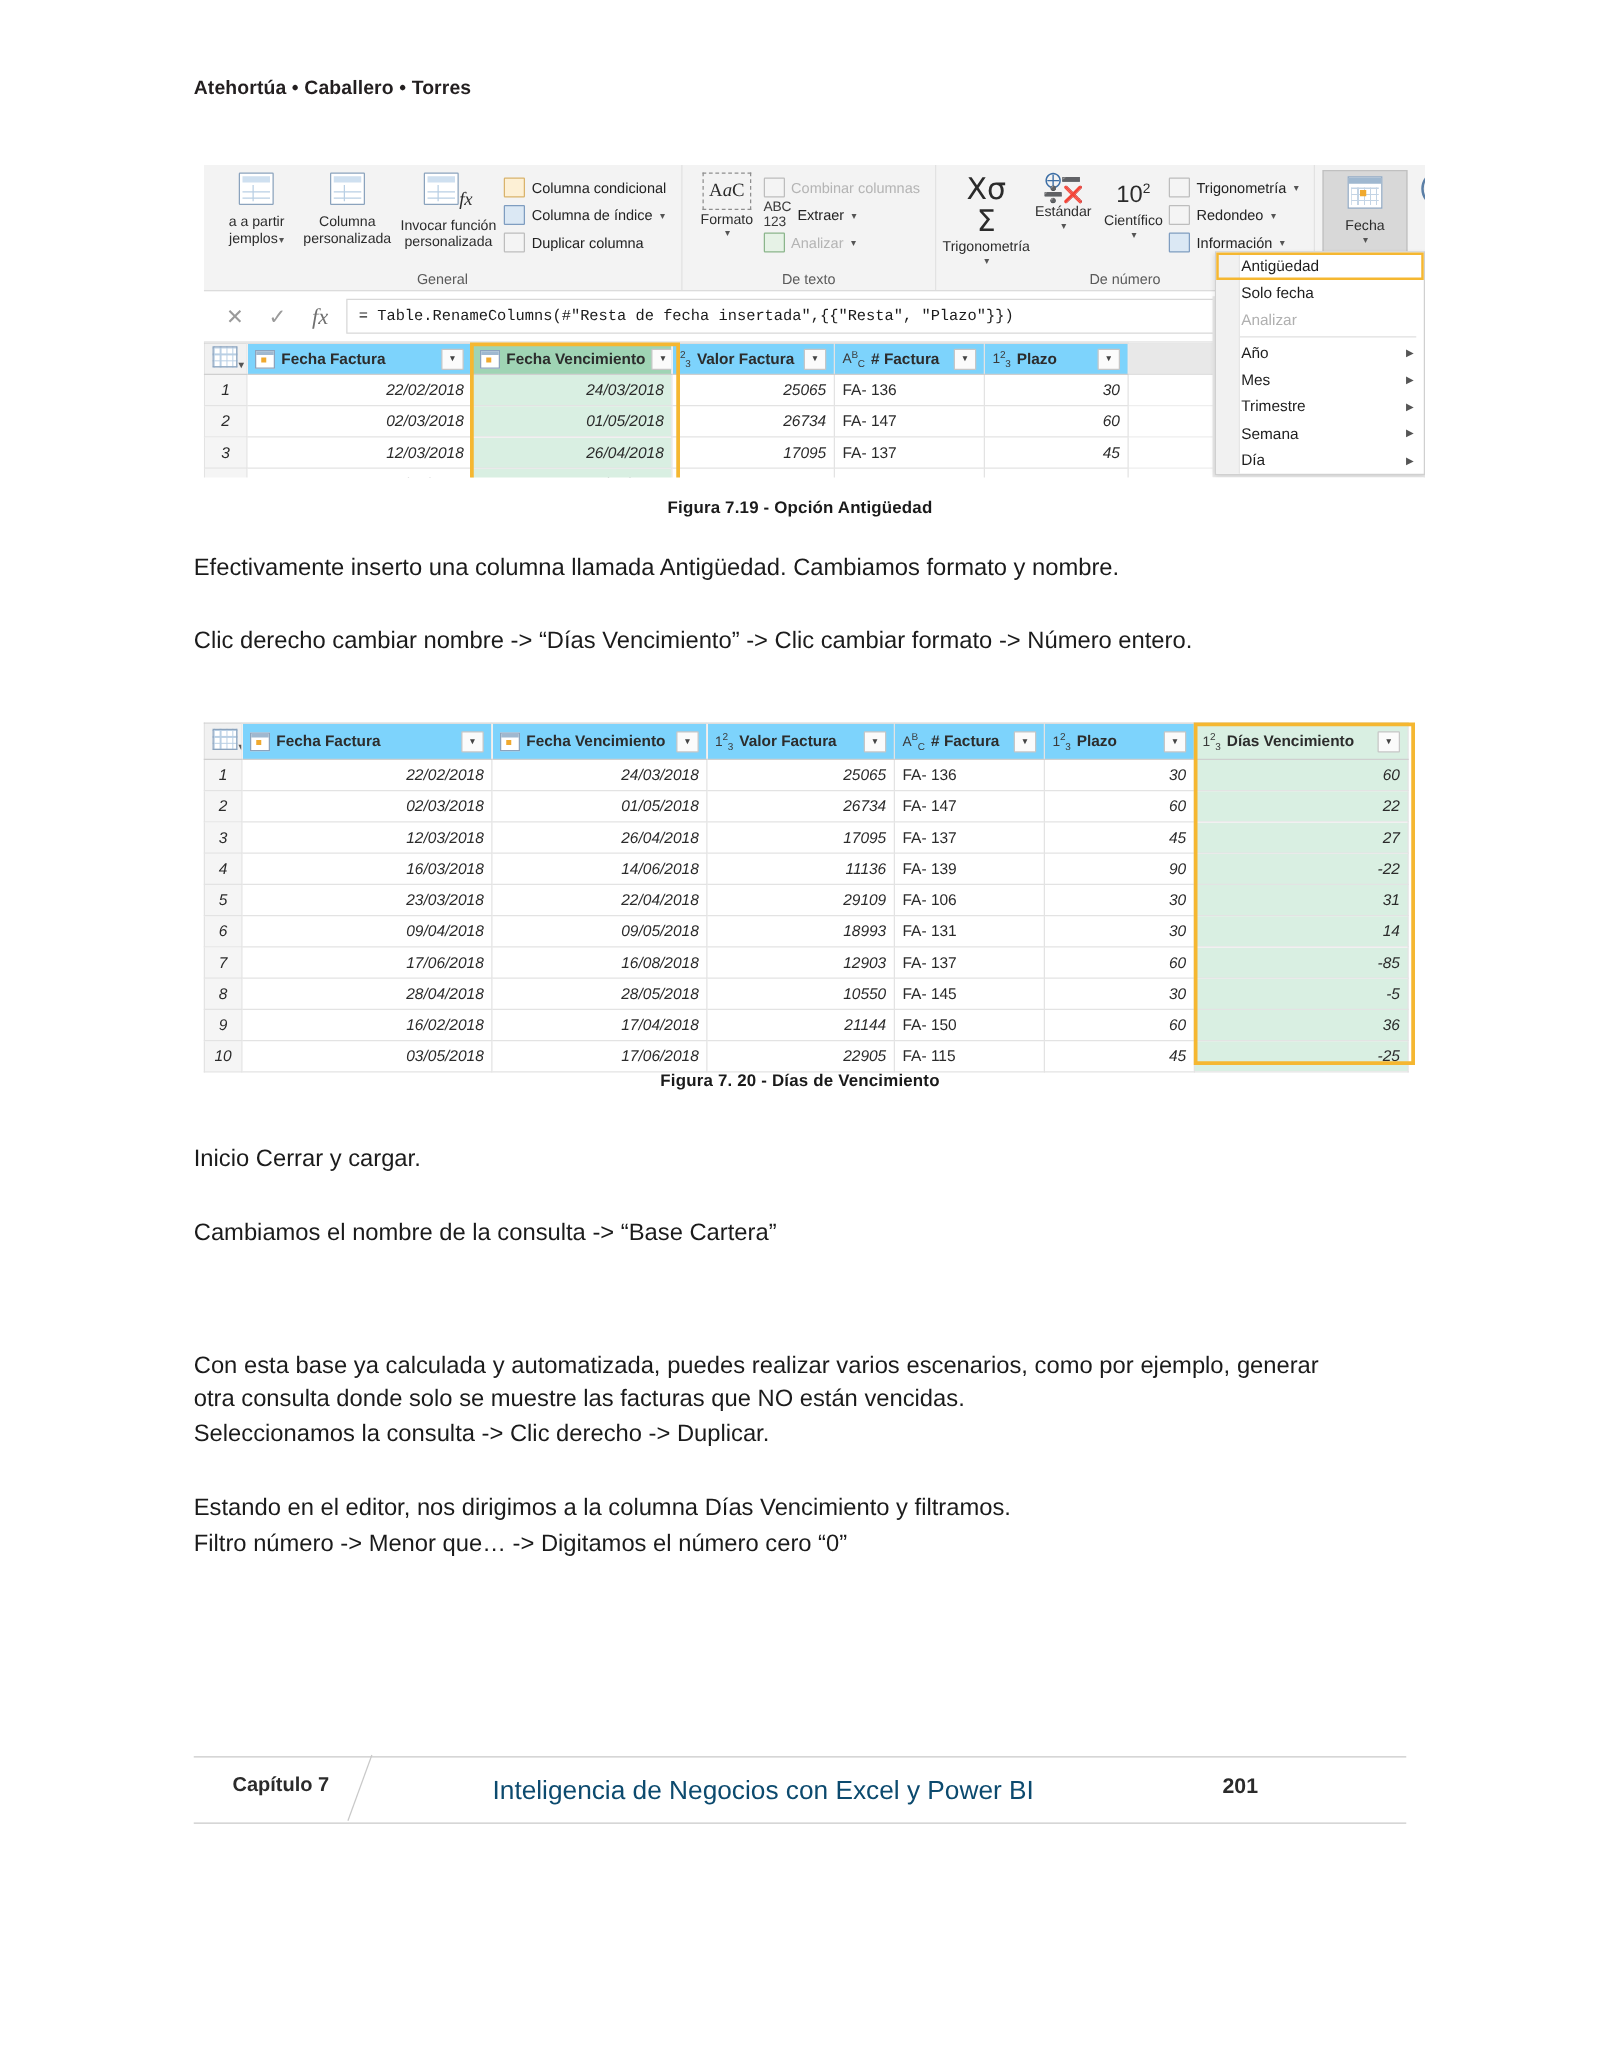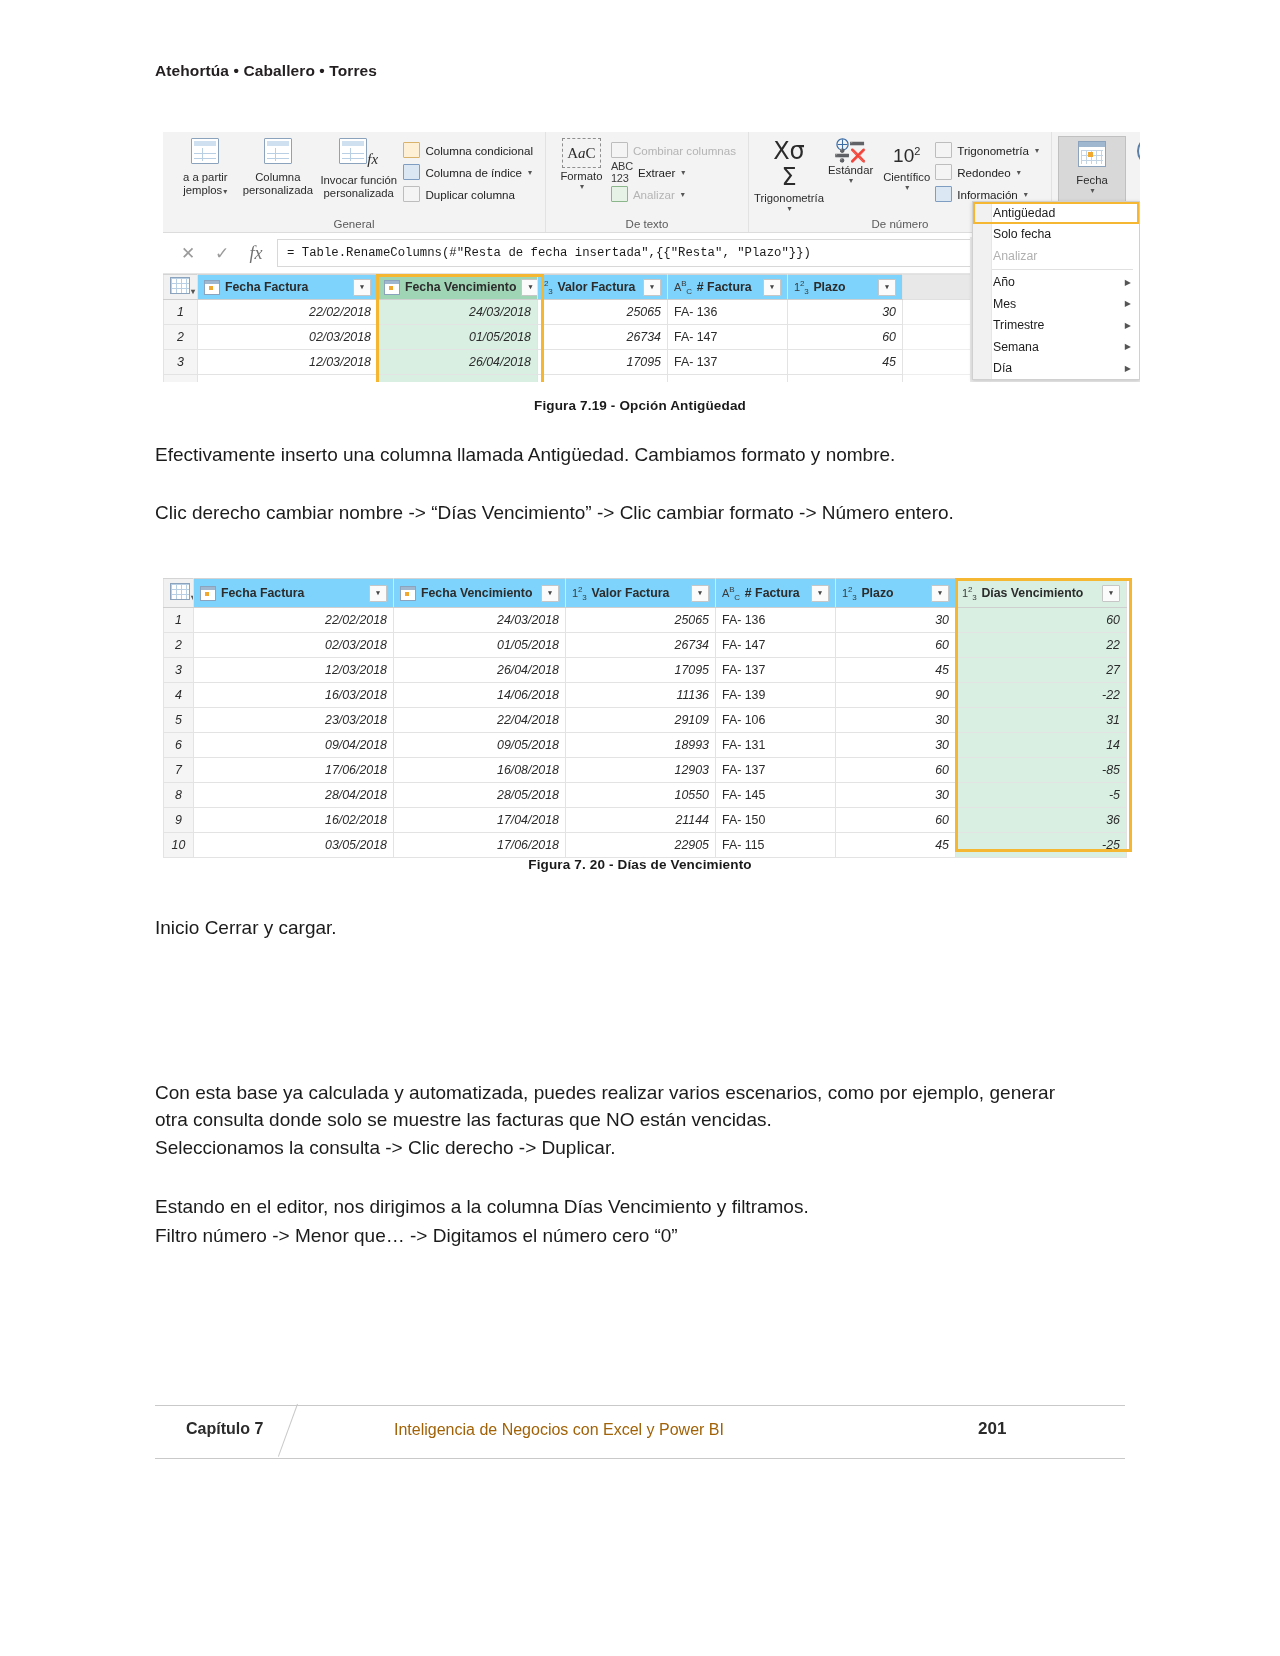--- a/index.html
+++ b/index.html
@@ -189,21 +189,21 @@
   .p.just{text-align:justify;width:900px;}
 
   
   .fig2{position:absolute;left:163px;top:578px;width:963px;}
 
   
   .footline{position:absolute;left:155px;top:1405px;width:970px;height:1px;background:#c9c9c9;}
   .footline2{position:absolute;left:155px;top:1458px;width:970px;height:1px;background:#c9c9c9;}
   .foot-chap{position:absolute;left:186px;top:1420px;font-size:16px;font-weight:700;color:#2b2b2b;}
   .foot-slash{position:absolute;left:297px;top:1404px;width:1px;height:56px;background:#c9c9c9;transform:rotate(20deg);transform-origin:top center;}
-  .foot-title{position:absolute;left:394px;top:1421px;font-size:16px;color:#a16207;}
+  .foot-title{position:absolute;left:394px;top:1421px;font-size:21px;color:#0c4a6e;}
   .foot-page{position:absolute;left:978px;top:1419px;font-size:17px;font-weight:700;color:#2b2b2b;}
 </style>
 </head>
 <body>
 
 <div class="page">
 
   <div class="runhead">Atehortúa • Caballero • Torres</div>
 
   <div class="fig1">
@@ -644,20 +644,21 @@
           </tr>
         </tbody>
       </table>
       <div class="hl-col" style="left:792px;top:0;width:171px;height:268px;"></div>
     </div>
   </div>
 
   <div class="cap" style="top:857px;">Figura 7. 20 - Días de Vencimiento</div>
 
   <div class="p" style="top:915px;">Inicio Cerrar y cargar.</div>
+  <div class="p" style="top:974px;">Cambiamos el nombre de la consulta -&gt; “Base Cartera”</div>
   <div class="p just" style="top:1080px;">Con esta base ya calculada y automatizada, puedes realizar varios escenarios, como por ejemplo, generar otra consulta donde solo se muestre las facturas que NO están vencidas.</div>
   <div class="p" style="top:1135px;">Seleccionamos la consulta -&gt; Clic derecho -&gt; Duplicar.</div>
   <div class="p" style="top:1194px;">Estando en el editor, nos dirigimos a la columna Días Vencimiento y filtramos.</div>
   <div class="p" style="top:1223px;">Filtro número -&gt; Menor que… -&gt; Digitamos el número cero “0”</div>
 
   <div class="footline"></div>
   <div class="foot-slash"></div>
   <div class="footline2"></div>
   <div class="foot-chap">Capítulo 7</div>
   <div class="foot-title">Inteligencia de Negocios con Excel y Power BI</div>

